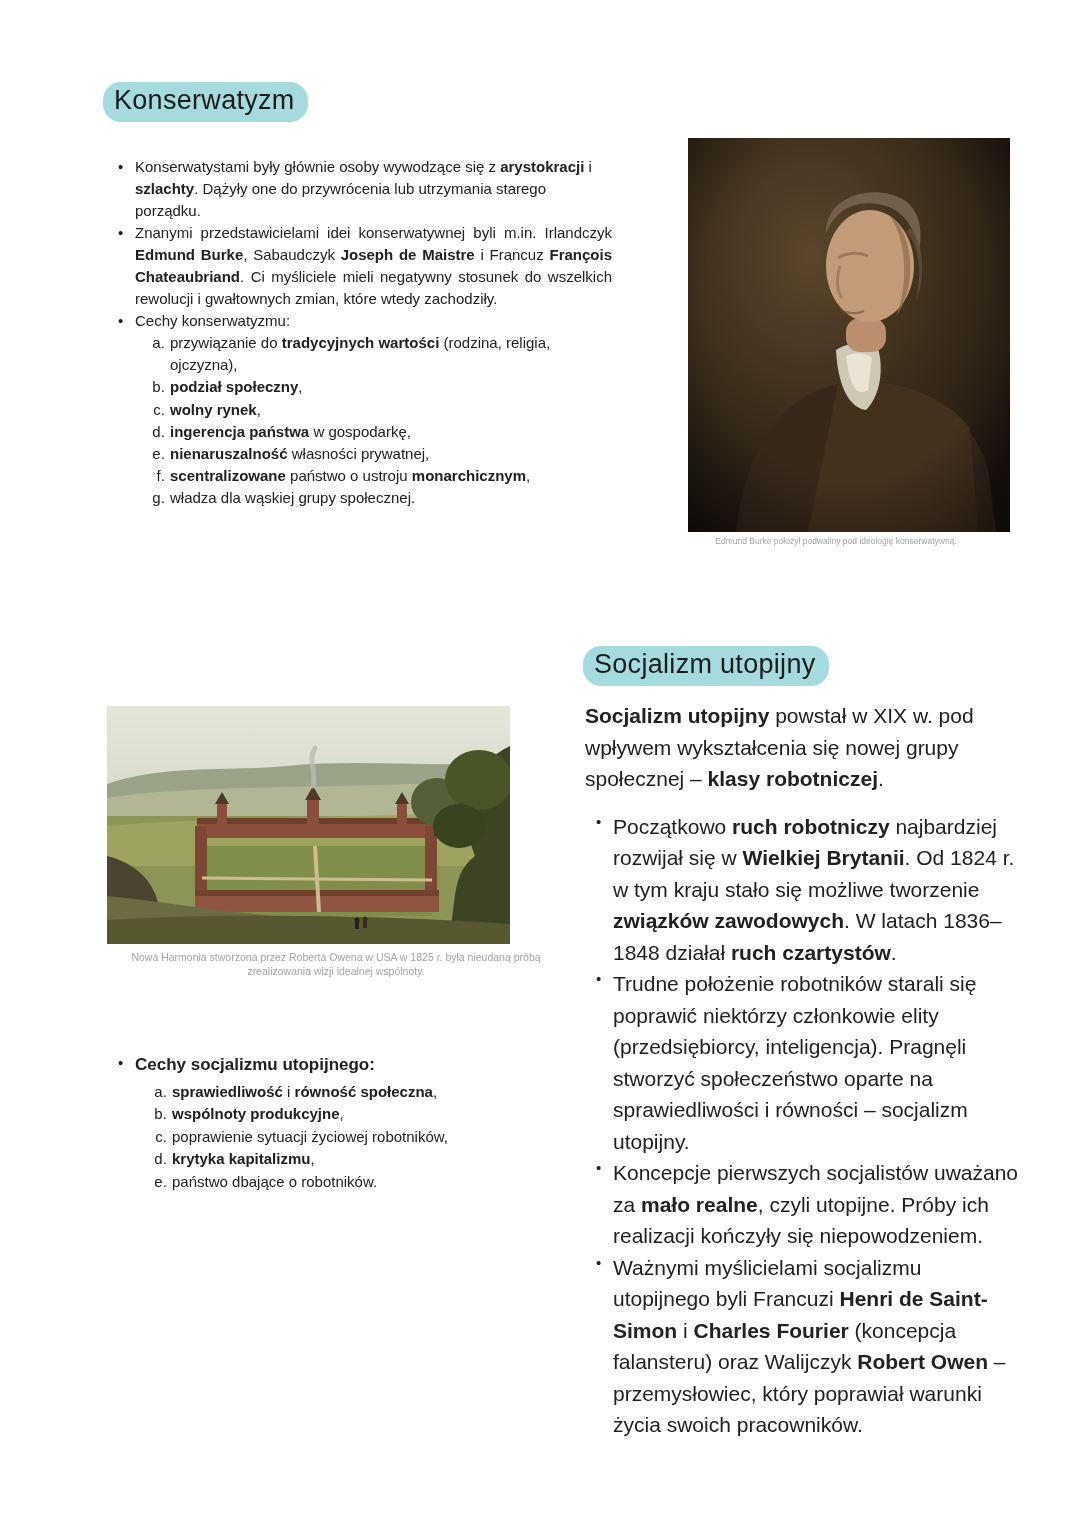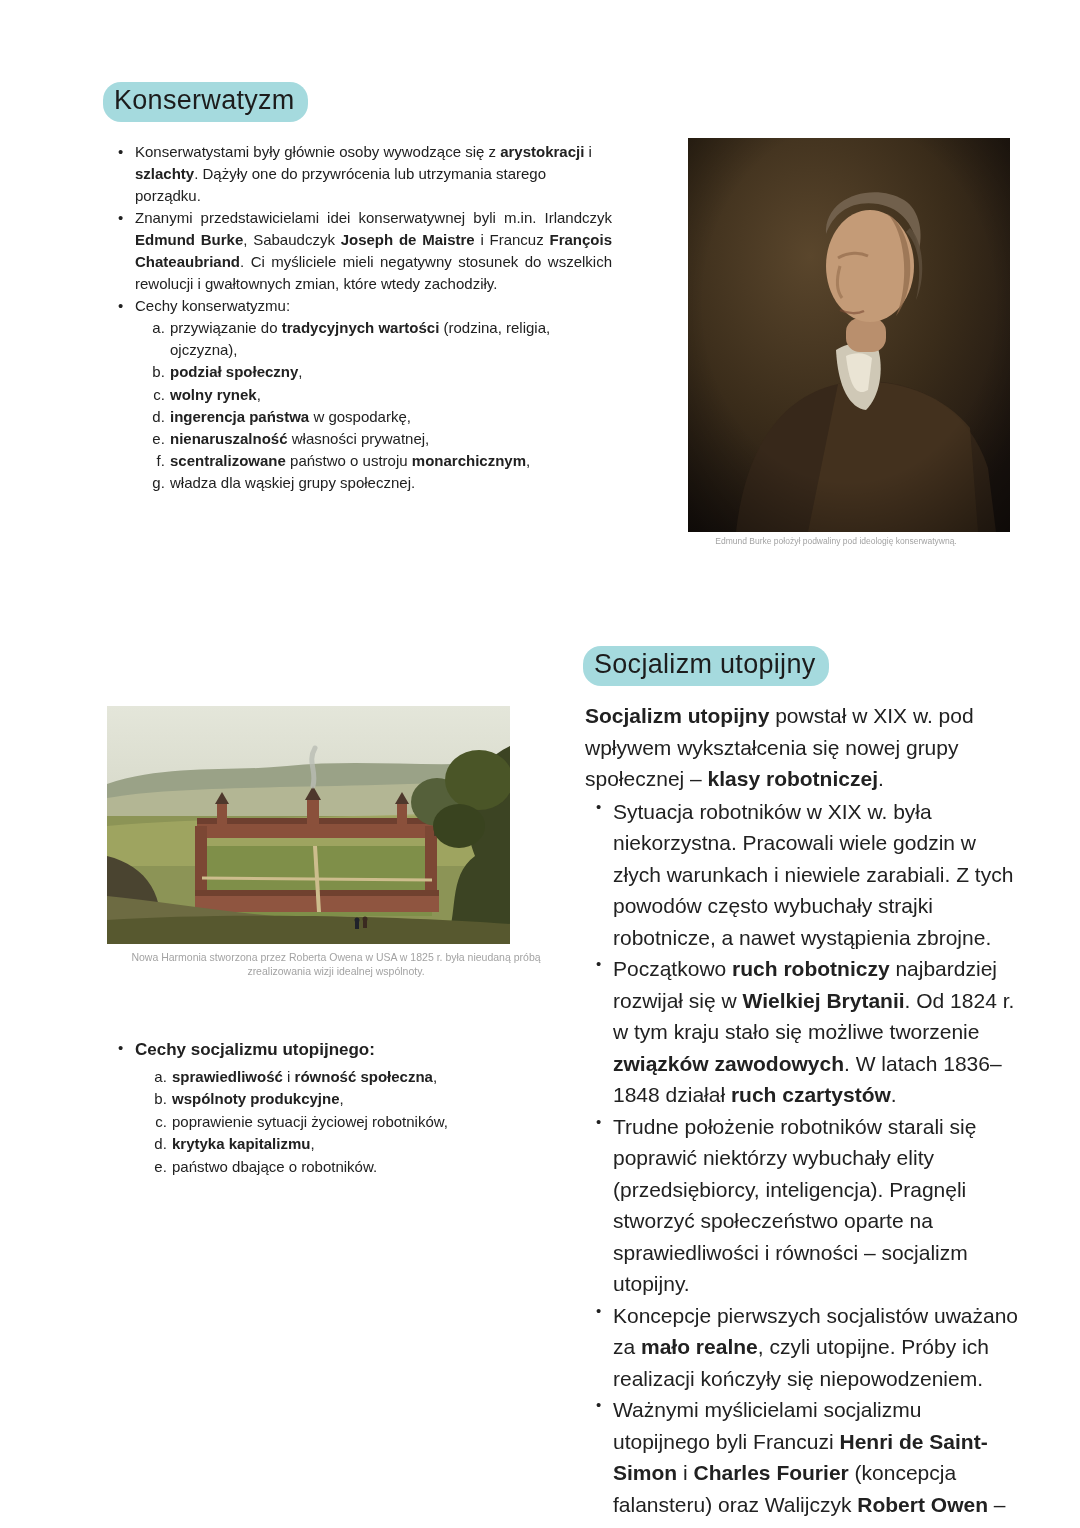--- a/index.html
+++ b/index.html
@@ -26,21 +26,21 @@
     font-weight:400;
   }
 
   
   .col { position:absolute; font-size:15px; line-height:1.47; color:#212121; }
   .col-kon { left:107px; top:140px; width:505px; }
   .col-soc { left:585px; top:700px; width:437px; font-size:21px; line-height:1.5; }
   .intro { margin-bottom:1px; }
   strong { font-weight:700; }
 
-  ul.bullets { list-style:none; margin-top:1px; }
+  ul.bullets { list-style:none; margin-top:16px; }
   ul.bullets > li { position:relative; padding-left:28px; }
   ul.bullets > li::before {
     content:"\2022";
     position:absolute; left:11px; top:0;
     font-size:15px;
   }
   li.justify { text-align:justify; }
 
   ol.sub { list-style:lower-alpha outside; margin-left:34px; }
   ol.sub > li { padding-left:1px; }
@@ -119,23 +119,22 @@
     <figcaption>Edmund Burke położył podwaliny pod ideologię konserwatywną.</figcaption>
   </figure>
 
   <div class="h-wrap h2-pos">
     <span class="pill">Socjalizm utopijny</span>
   </div>
 
   <div class="col col-soc">
     <p class="intro"><strong>Socjalizm utopijny</strong> powstał w XIX w. pod wpływem wykształcenia się nowej grupy społecznej – <strong>klasy robotniczej</strong>.</p>
     <ul class="bullets">
-        <li><span class="li-text">Sytuacja robotników w XIX w. była niekorzystna. Pracowali wiele godzin w złych warunkach i niewiele zarabiali. Z tych powodów często wybuchały strajki robotnicze, a nawet wystąpienia zbrojne.</span></li>
         <li><span class="li-text">Początkowo <strong>ruch robotniczy</strong> najbardziej rozwijał się w <strong>Wielkiej Brytanii</strong>. Od 1824 r. w tym kraju stało się możliwe tworzenie <strong>związków zawodowych</strong>. W latach 1836–1848 działał <strong>ruch czartystów</strong>.</span></li>
-        <li><span class="li-text">Trudne położenie robotników starali się poprawić niektórzy wybuchały elity (przedsiębiorcy, inteligencja). Pragnęli stworzyć społeczeństwo oparte na sprawiedliwości i równości – socjalizm utopijny.</span></li>
+        <li><span class="li-text">Trudne położenie robotników starali się poprawić niektórzy członkowie elity (przedsiębiorcy, inteligencja). Pragnęli stworzyć społeczeństwo oparte na sprawiedliwości i równości – socjalizm utopijny.</span></li>
         <li><span class="li-text">Koncepcje pierwszych socjalistów uważano za <strong>mało realne</strong>, czyli utopijne. Próby ich realizacji kończyły się niepowodzeniem.</span></li>
         <li><span class="li-text">Ważnymi myślicielami socjalizmu utopijnego byli Francuzi <strong>Henri de Saint-Simon</strong> i <strong>Charles Fourier</strong> (koncepcja falansteru) oraz Walijczyk <strong>Robert Owen</strong> – przemysłowiec, który poprawiał warunki życia swoich pracowników.</span></li>
       </ul>
   </div>
 
   <figure class="fig harmony-fig">
     <svg viewBox="0 0 403 238" width="403" height="238" role="img">
       <defs>
         <linearGradient id="sky" x1="0" y1="0" x2="0" y2="1">
           <stop offset="0" stop-color="#e4e6da"></stop>

